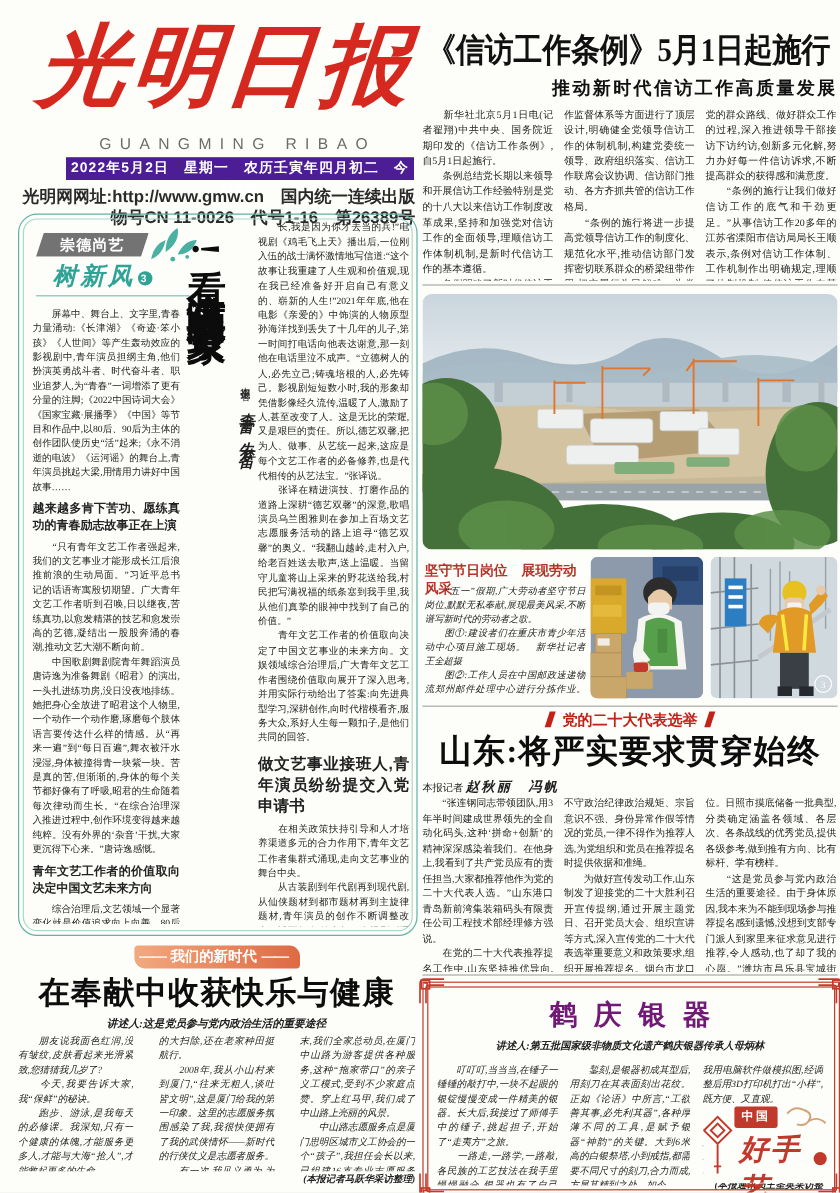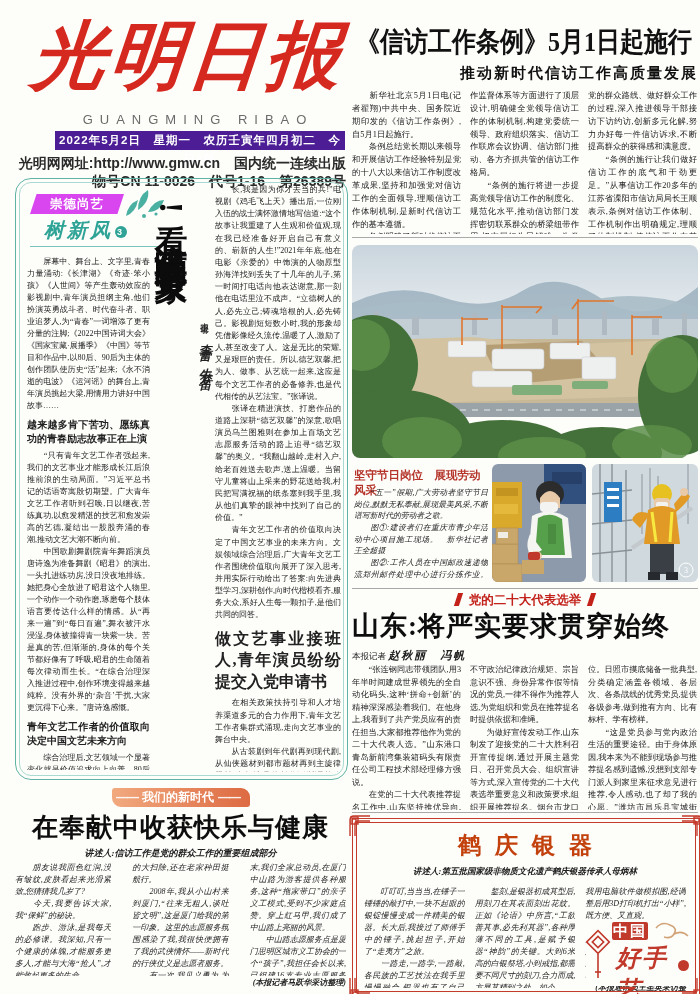--- a/index.html
+++ b/index.html
@@ -33,79 +33,79 @@
   .cap-title{left:354px;top:468px;width:136px;font-size:11.5px;font-weight:900;color:#b5342a;}
   .cap-text{left:354px;top:487px;width:134px;height:92px;font-size:7.8px;line-height:1.5;
     font-style:italic;color:#222;}
   .photo-mid{left:492px;top:464px;width:94px;height:118px;border-radius:6px;overflow:hidden;}
   .photo-right{left:592px;top:464px;width:106px;height:118px;border-radius:6px;overflow:hidden;}
   
   .kicker{left:352px;top:592px;width:346px;text-align:center;color:#c3221b;font-weight:bold;
     font-size:12.5px;font-family:"Liberation Sans",sans-serif;}
   .kicker .slash{display:inline-block;width:5px;height:13px;background:#c3221b;
     transform:skewX(-18deg);margin:0 8px;vertical-align:-2px;}
-  .sd-head{left:338px;top:608px;width:346px;text-align:center;font-size:27px;font-weight:900;
+  .sd-head{left:352px;top:608px;width:346px;text-align:center;font-size:27px;font-weight:900;
     color:#0d0d0d;letter-spacing:1px;}
   .byline-c{text-align:left;font-size:8.5px;color:#222;}
   .byline-c b{font-size:11px;font-style:italic;letter-spacing:2px;}
   .sd-by{left:352px;top:648px;width:346px;}
   .sd-cols{left:352px;top:664px;width:346px;height:146px;gap:9px;}
   .sd-cols .col{width:109px;font-size:8.2px;line-height:1.53;}
   
   .teal-box{left:15px;top:178px;width:331px;height:600px;border:1.5px solid #5fb3a5;
     border-radius:16px;outline:1px solid #a9d9d0;outline-offset:-5px;}
-  .ribbon{left:30px;top:194px;width:94px;height:20px;background:#d946ef;color:#fff;
+  .ribbon{left:30px;top:194px;width:94px;height:20px;background:#737373;color:#fff;
     font-family:"Liberation Sans",sans-serif;font-weight:bold;font-size:12.5px;line-height:20px;
     text-align:center;clip-path:polygon(7% 0,100% 0,93% 100%,0 100%);letter-spacing:1px;}
   .shuxinfeng{left:44px;top:217px;color:#2fa396;font-size:20px;font-weight:900;
     font-style:italic;letter-spacing:3px;}
   .sxf-num{display:inline-block;width:12px;height:12px;border-radius:50%;background:#2fa396;
     color:#fff;font-size:9px;line-height:12px;text-align:center;font-style:normal;
     vertical-align:2px;margin-left:2px;font-family:"Liberation Sans",sans-serif;}
   .sxf-line{left:30px;top:246px;width:128px;height:1px;background:#7cc4b9;}
   .yl-col{left:27px;top:256px;width:123px;height:514px;font-size:8px;line-height:1.5;}
   .yl-col .sh, .ym-col .sh{font-weight:900;font-size:10px;line-height:1.35;margin:6px 0 5px;
     font-family:"Liberation Sans",sans-serif;}
   .vert-head{left:148px;top:198px;height:372px;width:46px;writing-mode:vertical-rl;
     font-size:33px;font-weight:900;color:#0c0c0c;letter-spacing:4px;line-height:46px;}
   .vert-by{left:192px;top:316px;height:300px;width:22px;writing-mode:vertical-rl;
     text-align:left;color:#222;}
   .vert-by .pfx{font-size:8.5px;letter-spacing:1px;}
   .vert-by .nm{font-size:12.5px;font-weight:bold;font-style:italic;margin-top:10px;
     letter-spacing:5px;display:inline-block;}
   .ym-col{left:215px;top:184px;width:126px;height:588px;font-size:8px;line-height:1.52;}
-  .ym-col .sh{font-size:16px;font-family:Liberation Serif, serif;}
+  .ym-col .sh{font-size:13px;}
   
   .banner{left:112px;top:788px;width:138px;height:19px;border-radius:3px 9px 3px 9px;
     background:linear-gradient(90deg,#f2a97e,#dd6a42);color:#fff;text-align:left;
     font-family:"Liberation Sans",sans-serif;font-size:12px;font-weight:bold;line-height:19px;}
   .banner .dash{letter-spacing:-1px;opacity:.9;padding:0 4px;}
   .vol-head{left:15px;top:810px;width:331px;text-align:center;font-size:26px;font-weight:900;
     color:#0d0d0d;letter-spacing:1px;}
   .vol-by{left:15px;top:847px;width:331px;text-align:center;font-size:9px;font-weight:bold;
     font-style:italic;color:#222;}
   .vol-cols{left:15px;top:862px;width:331px;height:114px;gap:21px;}
   .vol-cols .col{width:103px;font-size:8px;line-height:1.5;font-style:italic;}
   .vol-credit{left:210px;top:977px;width:136px;text-align:right;font-size:8px;font-weight:bold;
     font-style:italic;}
   
   .frame{left:352px;top:818px;width:346px;height:176px;border:1px solid #c43b2c;}
   .frame-in{position:absolute;inset:3px;border:1px solid #c43b2c;}
   .corner{position:absolute;width:22px;height:22px;}
   .silver-head{left:352px;top:830px;width:346px;text-align:center;font-size:23px;
-    font-weight:900;color:#c2410c;letter-spacing:14px;text-indent:14px;}
+    font-weight:900;color:#701a75;letter-spacing:14px;text-indent:14px;}
   .silver-by{left:352px;top:866px;width:346px;text-align:center;font-size:8.5px;
     font-weight:bold;font-style:italic;color:#222;}
   .silver-cols{left:364px;top:886px;width:322px;height:102px;gap:10px;}
   .silver-cols .col{width:101px;font-size:8px;line-height:1.5;font-style:italic;}
   .silver-cols .credit{font-weight:bold;text-align:right;}
   
   .logo{left:586px;top:920px;width:108px;height:66px;background:#fdfdfa;}
   .logo .cnbox{position:absolute;left:26px;top:2px;width:36px;height:18px;background:#c0392b;
-    border-radius:2px;color:#fff;font-size:15px;font-weight:bold;text-align:center;
+    border-radius:2px;color:#fff;font-size:10px;font-weight:bold;text-align:center;
     line-height:18px;letter-spacing:2px;font-family:"Liberation Sans",sans-serif;}
   .logo .script{position:absolute;left:30px;top:22px;width:74px;color:#c0392b;font-size:24px;
     font-weight:900;font-style:italic;letter-spacing:2px;}
   .logo .seal{position:absolute;left:92px;top:40px;width:11px;height:11px;border-radius:50%;
     background:#c0392b;}
 </style>
 </head>
 <body>
 
 <div class="page">
@@ -325,21 +325,21 @@
 　　青年文艺工作者的价值取向决定了中国文艺事业的未来方向。文娱领域综合治理后,广大青年文艺工作者围绕价值取向展开了深入思考,并用实际行动给出了答案:向先进典型学习,深耕创作,向时代楷模看齐,服务大众,系好人生每一颗扣子,是他们共同的回答。</div>
     <div class="sh">做文艺事业接班人,青年演员纷纷提交入党申请书</div>
     <div class="pre">　　在相关政策扶持引导和人才培养渠道多元的合力作用下,青年文艺工作者集群式涌现,走向文艺事业的舞台中央。
 　　从古装剧到年代剧再到现代剧,从仙侠题材到都市题材再到主旋律题材,青年演员的创作不断调整改变。近两年来,她参加了电视剧《理想照耀中国》和《冰雪之名》的拍摄。无论是《理想照耀中国》中陈毅安“为人民再生千百次”的精神,还是《冰雪之名》里中国运动员四十多年间为冰雪之梦拼搏的历程,都给了作为创作者的她无尽力量,更加坚定了要为国家、为人民创作的信念。</div>
   </div>
 
   <div class="abs banner">
     <span class="dash">——</span><span>我们的新时代</span><span class="dash">——</span>
   </div>
   <div class="abs vol-head">在奉献中收获快乐与健康</div>
-  <div class="abs vol-by">讲述人:信访工作是党的群众工作的重要组成部分</div>
+  <div class="abs vol-by">讲述人:这是党员参与党内政治生活的重要途径</div>
   <div class="abs cols vol-cols">
     <div class="col jt pre">　　朋友说我面色红润,没有皱纹,皮肤看起来光滑紧致,您猜猜我几岁了?
 　　今天,我要告诉大家,我“保鲜”的秘诀。
 　　跑步、游泳,是我每天的必修课。我深知,只有一个健康的体魄,才能服务更多人,才能与大海“抢人”,才能救起更多的生命……
 　　大家都笑称我是一个很能省心的那种——“全能志愿者”。志愿者于我而言,有着一种特殊的感情。
 　　小时候,我痴迷武术,喜欢看武侠小说,幻想着有一天也能行侠仗义。那时候,一有钱,我就去跟武术老师学本领,拜过天津的“黑哥们”,打过河南</div>
     <div class="col jt pre">的大扫除,还在老家种田挺航行。
 　　2008年,我从小山村来到厦门,“往来无粗人,谈吐皆文明”,这是厦门给我的第一印象。这里的志愿服务氛围感染了我,我很快便拥有了我的武侠情怀——新时代的行侠仗义是志愿者服务。
 　　有一次,我见义勇为,为一名遭遇车祸的送水工献血,送水工的父亲流泪感谢。从那以后,我坚持每月定期献血。25年来,我无偿献血161次,给500多位紧急患者提供了生命保障。
 　　我的志愿服务时间累计超过一万小时,是中国注册优秀五星级志愿者。我女儿、儿子、老婆都是义工,每个周</div>

